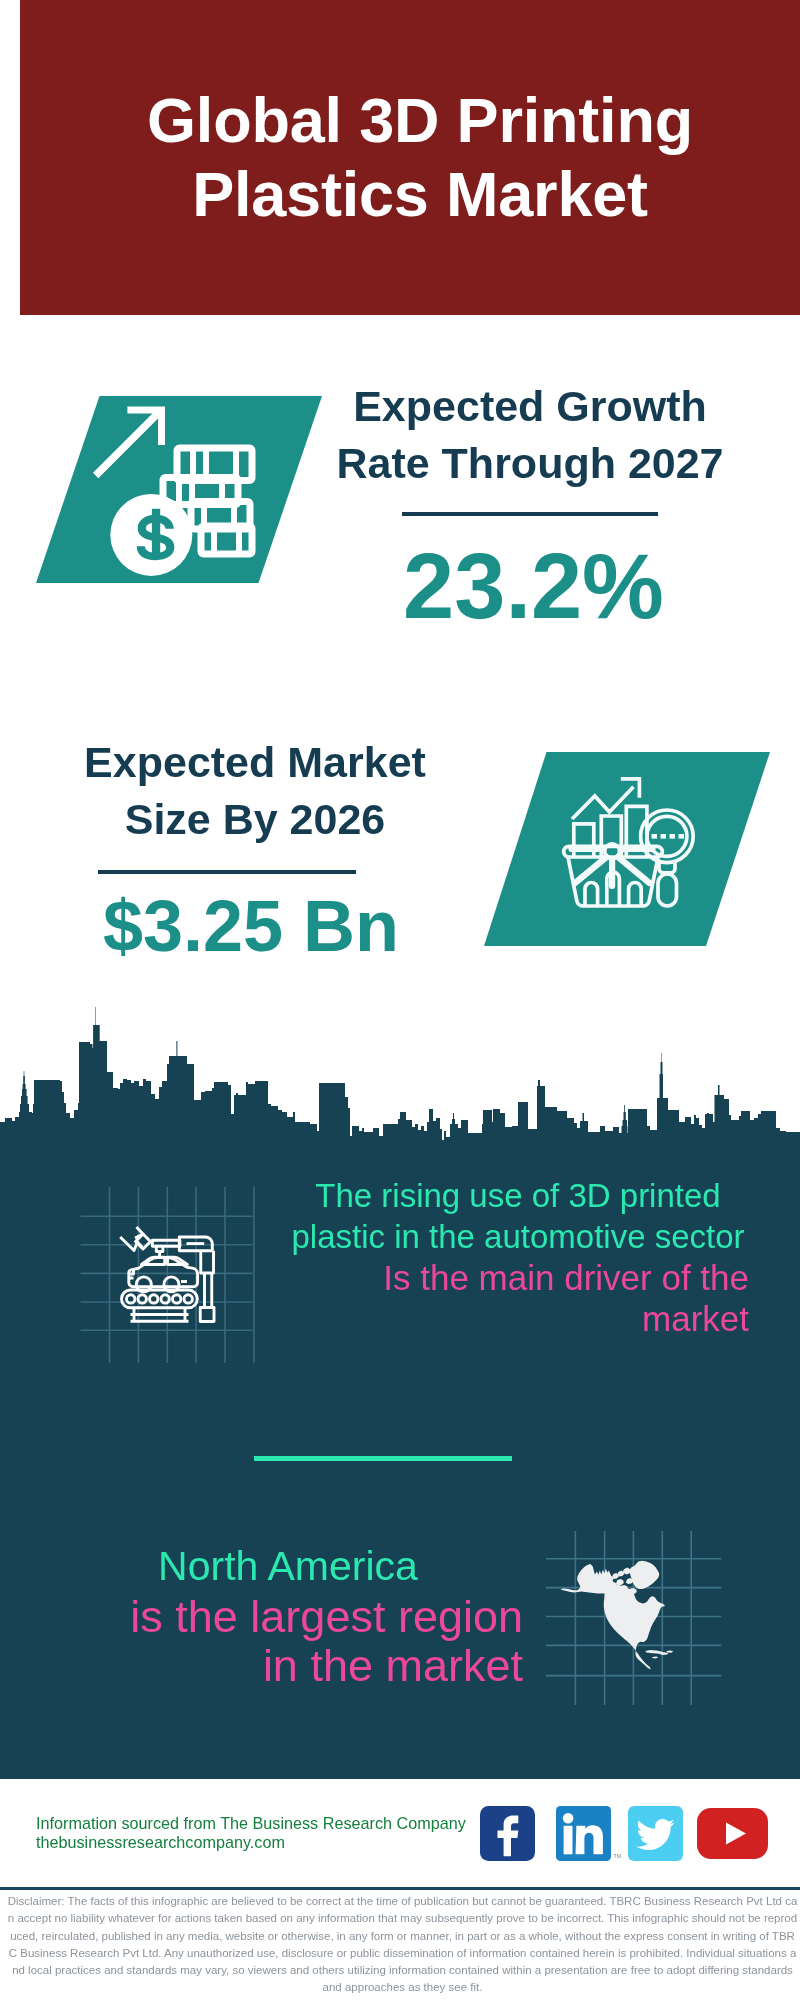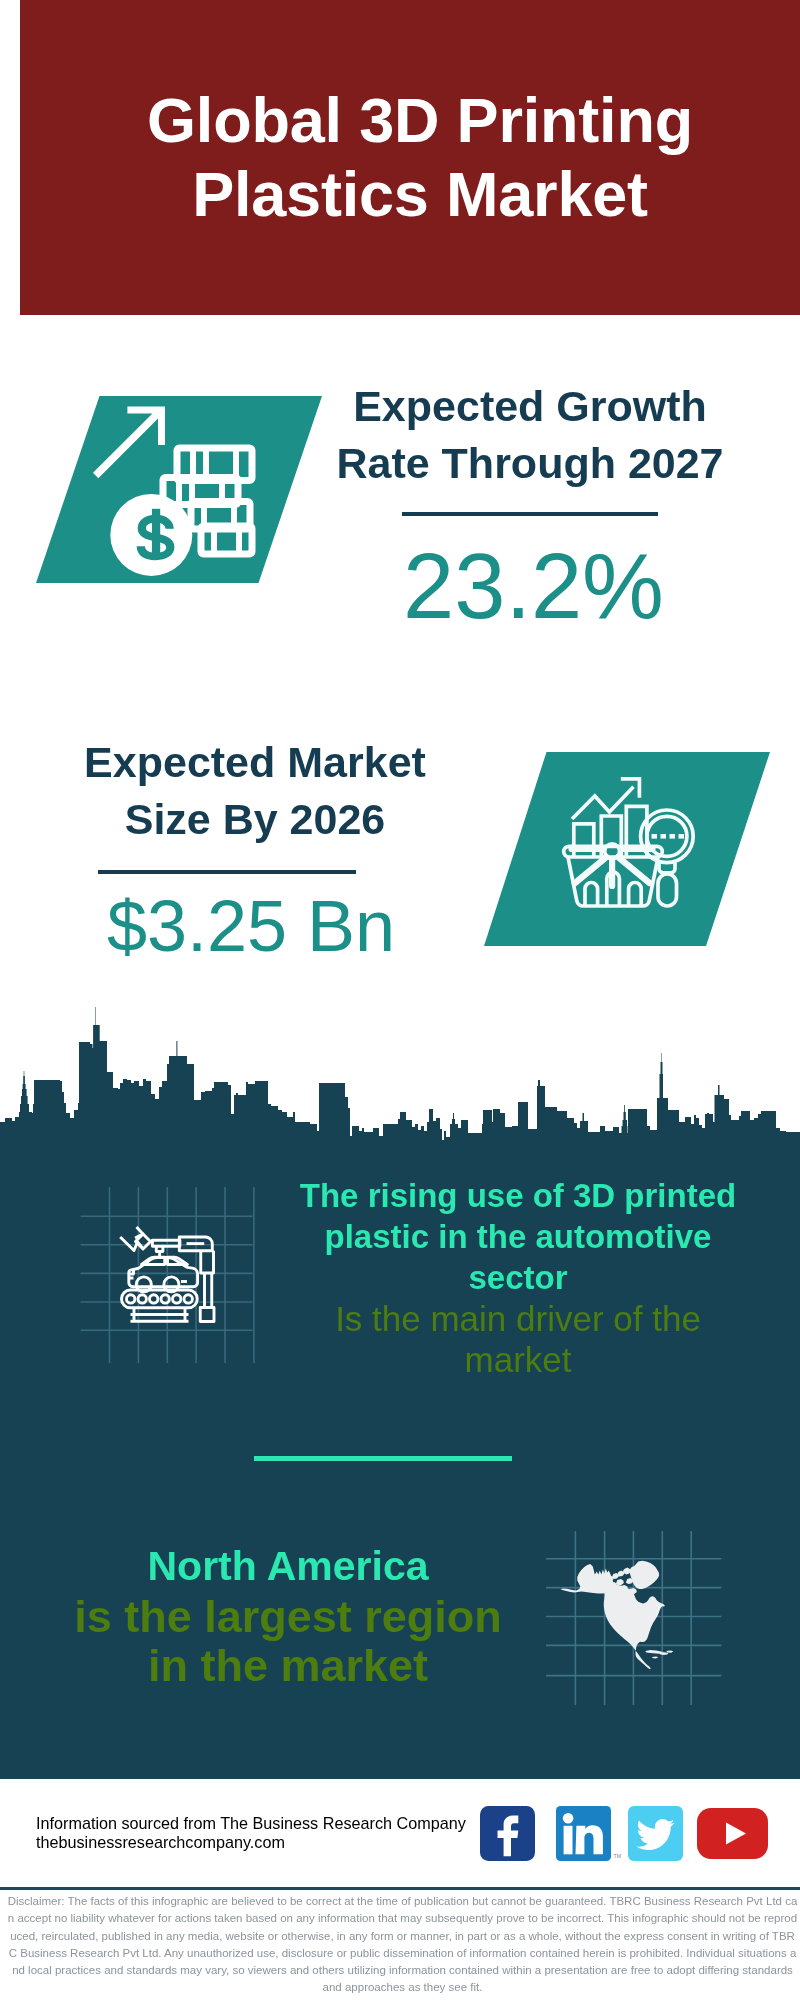--- a/index.html
+++ b/index.html
@@ -25,45 +25,45 @@
     font-size:63px; font-weight:bold; line-height:1.175;
     letter-spacing:-0.2px;
   }
 
   
   .stat1-icon { position:absolute; left:36px; top:396px; width:286px; height:187px; }
   .stat1-text { position:absolute; left:320px; top:378px; width:420px; text-align:center; }
   .stat-label { color:#163c52; font-size:43px; font-weight:bold; line-height:1.33; }
   .stat-rule { height:3.4px; width:256px; background:#163c52; margin:20px auto 0 auto; }
   .stat-rule-2 { width:258px; margin-left:53px; margin-right:auto; margin-top:22px; }
-  .stat-value { color:#1b8f88; font-size:92px; font-weight:normal; line-height:1.0; margin-top:24px; letter-spacing:0px; padding-left:7px; }
+  .stat-value { color:#1b8f88; font-size:92px; font-weight:bold; line-height:1.0; margin-top:24px; letter-spacing:0px; padding-left:7px; }
   .stat-value-2 { font-size:72px; margin-top:16px; padding-left:0; margin-left:-8px; }
 
   
   .stat2-text { position:absolute; left:45px; top:726px; width:420px; text-align:center;margin-top:8px; }
   .stat2-icon { position:absolute; left:484px; top:752px; width:286px; height:194px; }
 
   
   .dark { position:absolute; left:0; top:1140px; width:800px; height:639px; background:#164254; }
   .skyline { position:absolute; left:0; top:1000px; width:800px; height:150px; }
 
   
   .driver-icon { position:absolute; left:80px; top:1187px; width:176px; height:176px; }
   .driver-text { position:absolute; left:287px; top:1176px; width:462px; text-align:center; }
-  .hl { color:#2ae8b0; font-size:33px; font-weight:bold; line-height:1.24; }
-  .sub { color:#4d7c0f; font-size:35px; font-weight:normal; line-height:1.17; }
+  .hl { color:#2ae8b0; font-size:33px; font-weight:normal; line-height:1.24; }
+  .sub { color:#ec4899; font-size:35px; font-weight:normal; line-height:1.17;text-align:right; }
   .divider { position:absolute; left:254px; top:1456px; width:258px; height:5px; background:#2ae8b0; }
 
   
   .region-text { position:absolute; left:53px; top:1541px; width:470px; text-align:center; }
   .region-text .hl { font-size:41px; line-height:1.25; }
-  .region-text .sub { font-size:45px; line-height:1.09;font-weight:bold; }
+  .region-text .sub { font-size:45px; line-height:1.09; }
   .region-map { position:absolute; left:546px; top:1531px; width:176px; height:176px; }
   
-  .src-text { position:absolute; left:36px; top:1814px; color:#000000; font-size:16.2px; line-height:1.16; }
+  .src-text { position:absolute; left:36px; top:1814px; color:#15803d; font-size:16.2px; line-height:1.16; }
   .social { position:absolute; left:480px; top:1806px; display:flex; align-items:flex-start; }
   .sicon { width:55px; height:55px; margin-right:21.4px; display:block; }
   .sicon-li { width:66px; height:55px; margin-right:5.4px; }
   .syt { width:71px; height:51px; margin-right:0; margin-top:1.5px; margin-left:-7.5px; }
   .disclaimer-rule { position:absolute; left:0; top:1887px; width:800px; height:2.5px; background:#1b4a5e; }
   .disclaimer { position:absolute; left:7.5px; top:1893px; width:790px; color:#8c949c;
     font-size:11.5px; line-height:1.5; text-align:center; word-break:break-all; }
 </style>
 </head>
 <body>

